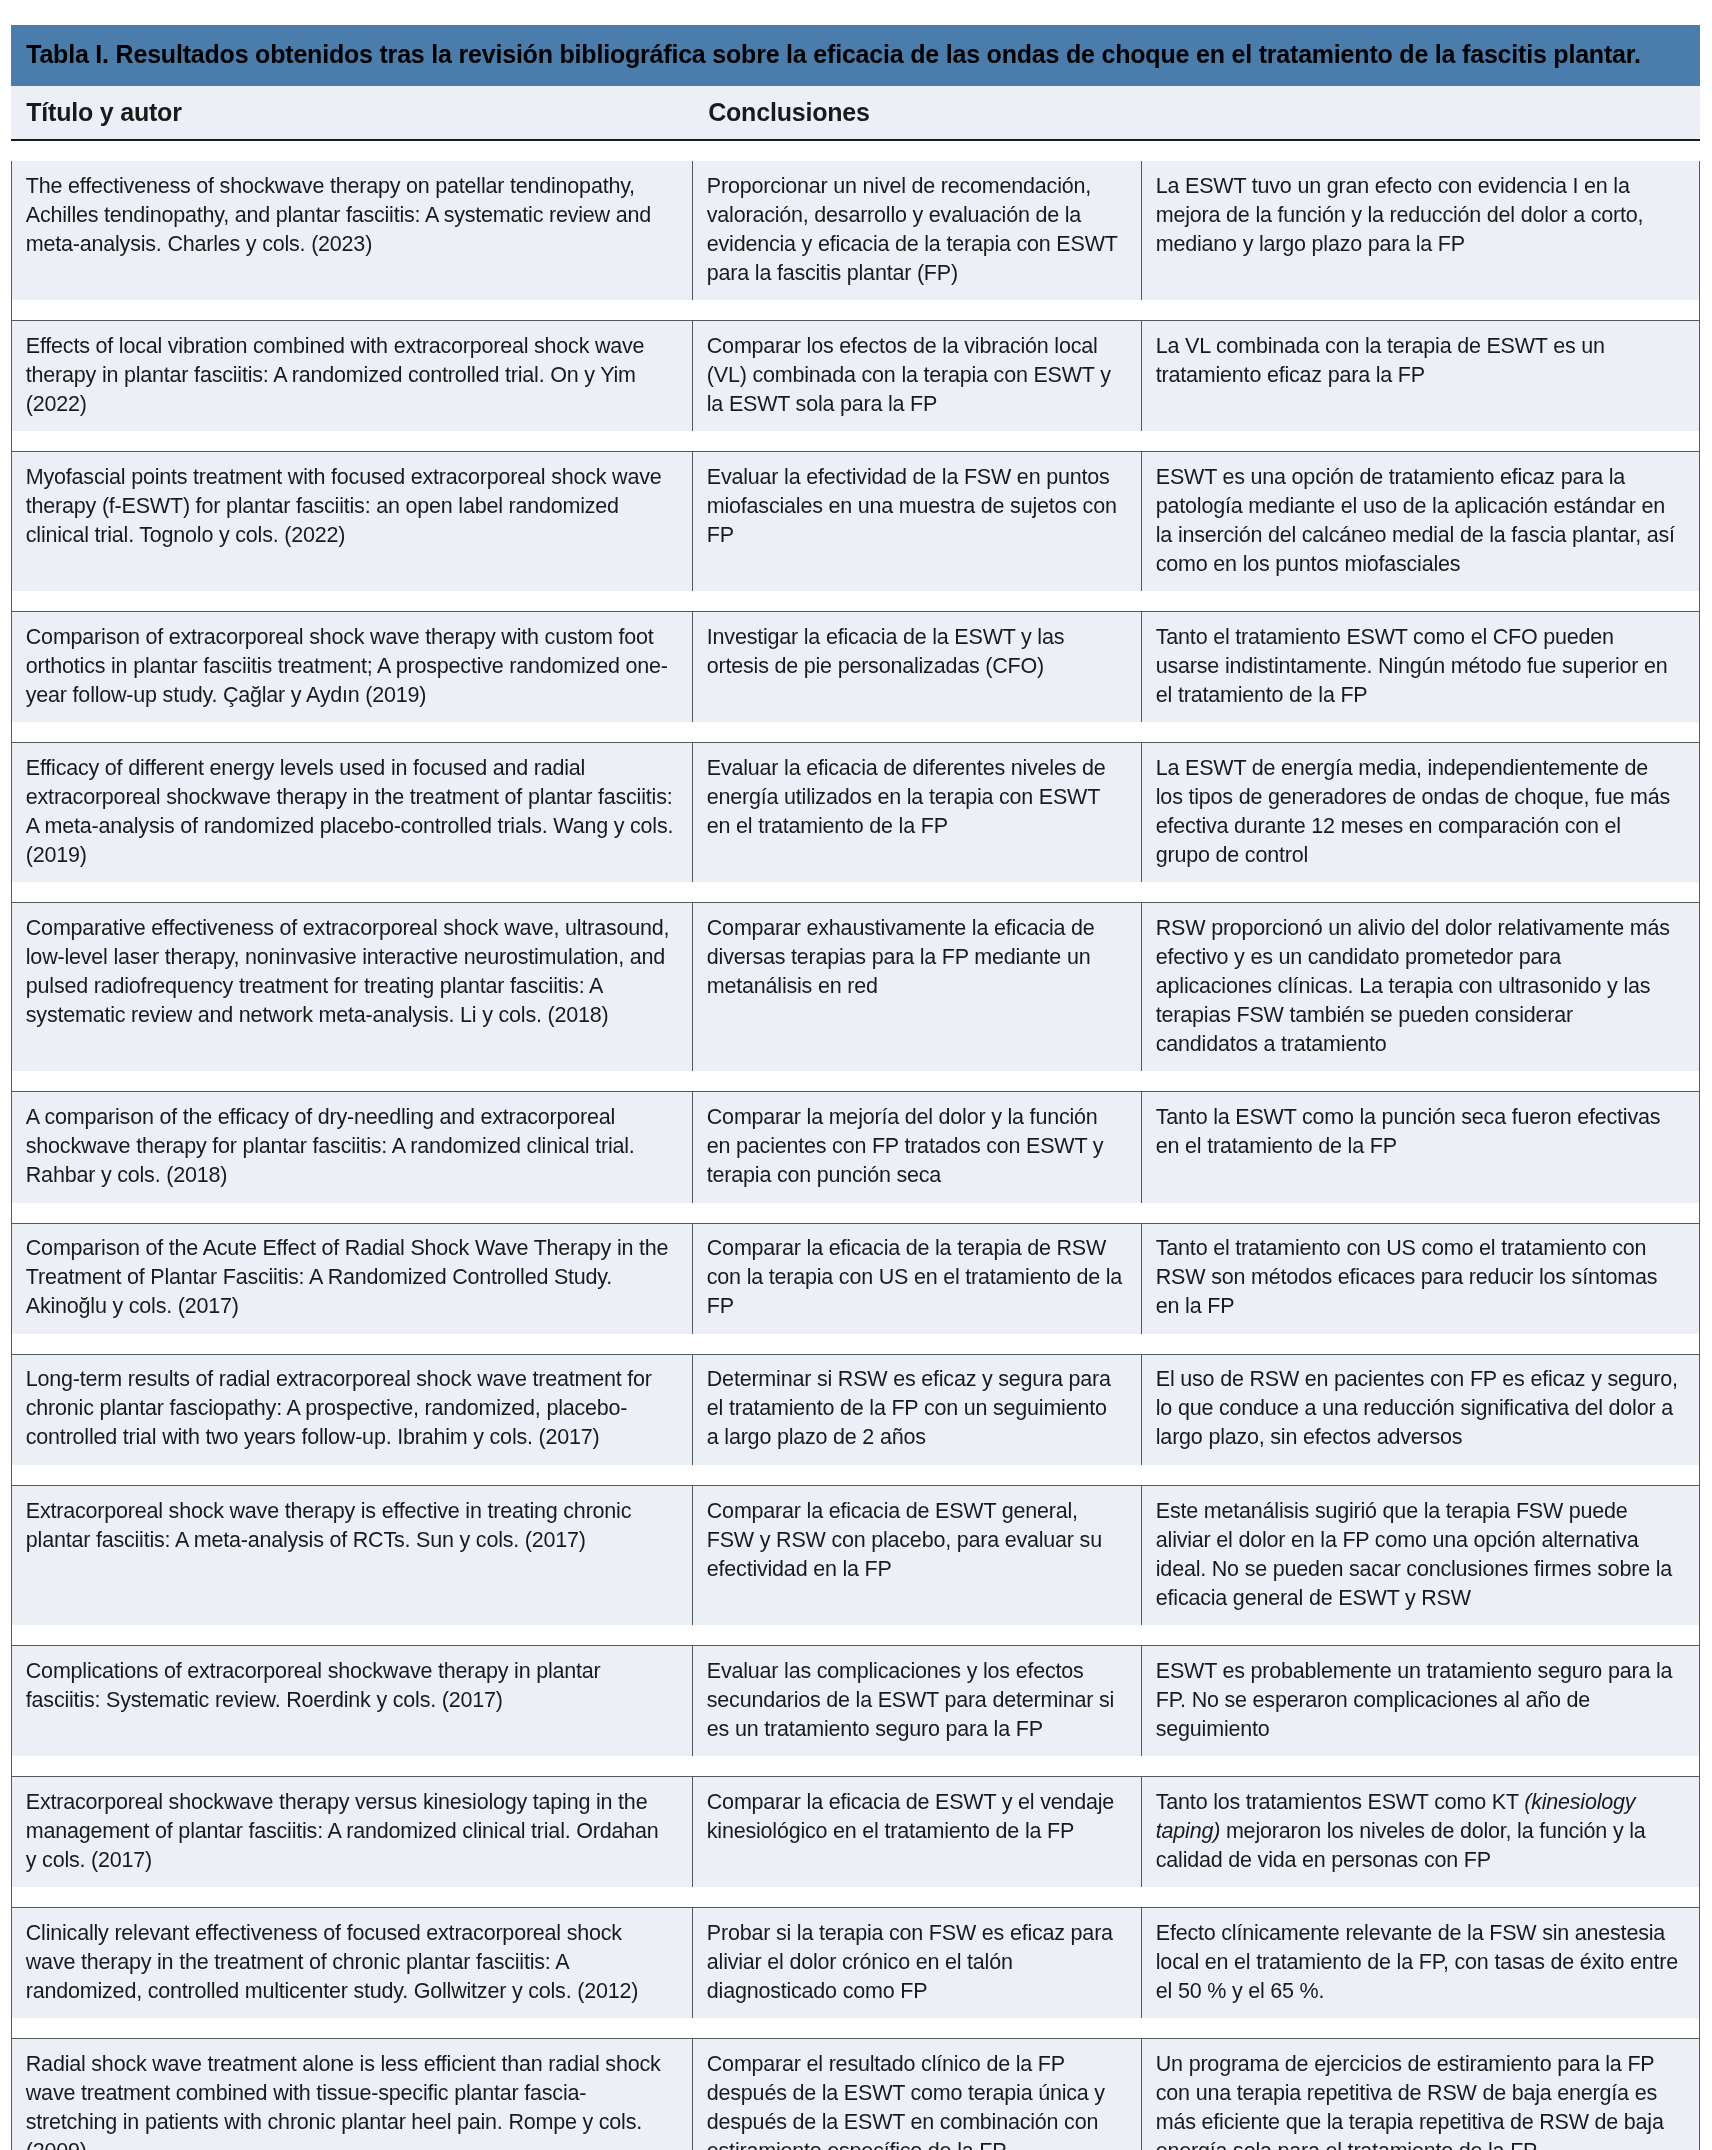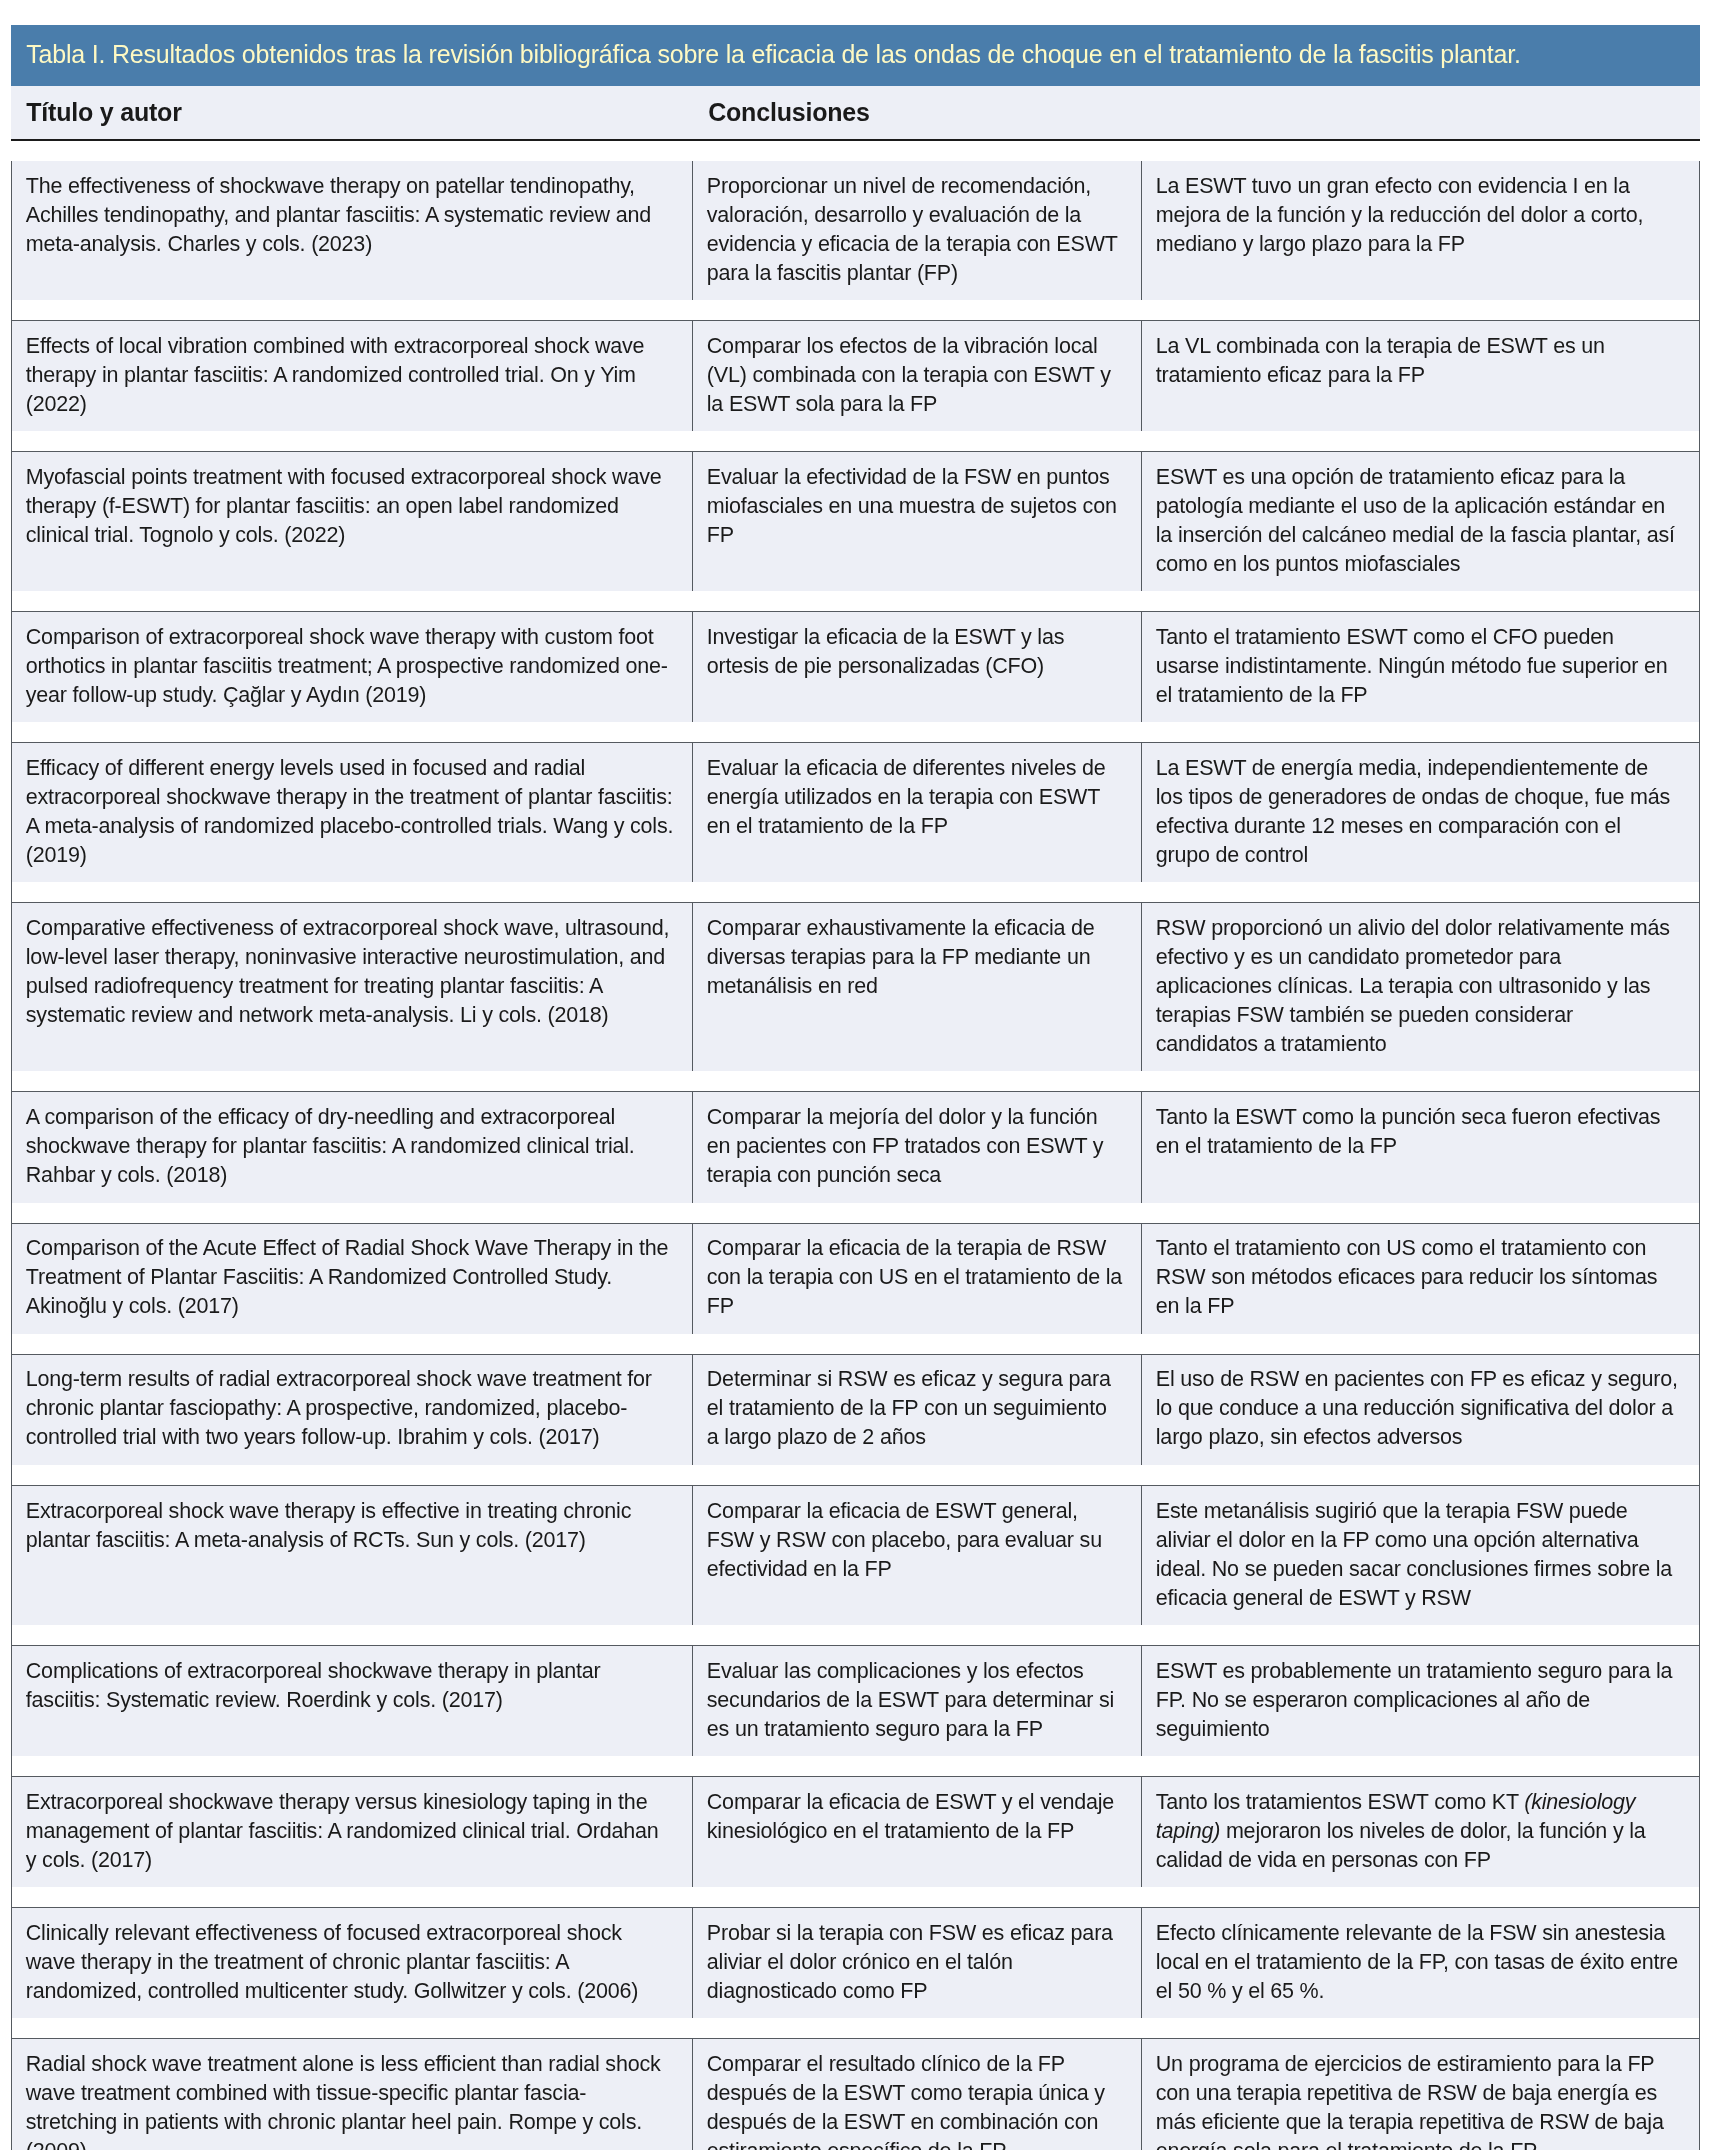--- a/index.html
+++ b/index.html
@@ -17,24 +17,24 @@
     color:var(--text);
     overflow:hidden;
     position:relative;
   }
   .table{
     position:absolute;
     left:10.8px;right:12.3px;top:25px;
   }
   .title-bar{
     background:var(--accent);
-    color:#fef9c3;
+    color:#000000;
     padding:11.5px 17px 14.6px 15.4px;
     font-size:25px;
-    font-weight:normal;
+    font-weight:bold;
     line-height:35px;
     letter-spacing:-0.2px;
   }
   .head-row{
     display:grid;
     grid-template-columns:682px 449px 1fr;
     background:var(--rowbg);
     border-bottom:2.3px solid var(--line-dark);
   }
   .hcell{
@@ -146,21 +146,21 @@
     <div class="cell c3"><span>ESWT es probablemente un tratamiento seguro para la FP. No se esperaron complicaciones al año de seguimiento</span></div>
   </div>
 
   <div class="row">
     <div class="cell c1">Extracorporeal shockwave therapy versus kinesiology taping in the management of plantar fasciitis: A randomized clinical trial. Ordahan y cols. (2017)</div>
     <div class="cell c2">Comparar la eficacia de ESWT y el vendaje kinesiológico en el tratamiento de la FP</div>
     <div class="cell c3"><span>Tanto los tratamientos ESWT como KT </span><span class="it">(kinesiology taping)</span><span> mejoraron los niveles de dolor, la función y la calidad de vida en personas con FP</span></div>
   </div>
 
   <div class="row">
-    <div class="cell c1">Clinically relevant effectiveness of focused extracorporeal shock wave therapy in the treatment of chronic plantar fasciitis: A randomized, controlled multicenter study. Gollwitzer y cols. (2006)</div>
+    <div class="cell c1">Clinically relevant effectiveness of focused extracorporeal shock wave therapy in the treatment of chronic plantar fasciitis: A randomized, controlled multicenter study. Gollwitzer y cols. (2012)</div>
     <div class="cell c2">Probar si la terapia con FSW es eficaz para aliviar el dolor crónico en el talón diagnosticado como FP</div>
     <div class="cell c3"><span>Efecto clínicamente relevante de la FSW sin anestesia local en el tratamiento de la FP, con tasas de éxito entre el 50 % y el 65 %.</span></div>
   </div>
 
   <div class="row">
     <div class="cell c1">Radial shock wave treatment alone is less efficient than radial shock wave treatment combined with tissue-specific plantar fascia-stretching in patients with chronic plantar heel pain. Rompe y cols. (2009)</div>
     <div class="cell c2">Comparar el resultado clínico de la FP después de la ESWT como terapia única y después de la ESWT en combinación con estiramiento específico de la FP</div>
     <div class="cell c3"><span>Un programa de ejercicios de estiramiento para la FP con una terapia repetitiva de RSW de baja energía es más eficiente que la terapia repetitiva de RSW de baja energía sola para el tratamiento de la FP</span></div>
   </div>
 </div>

